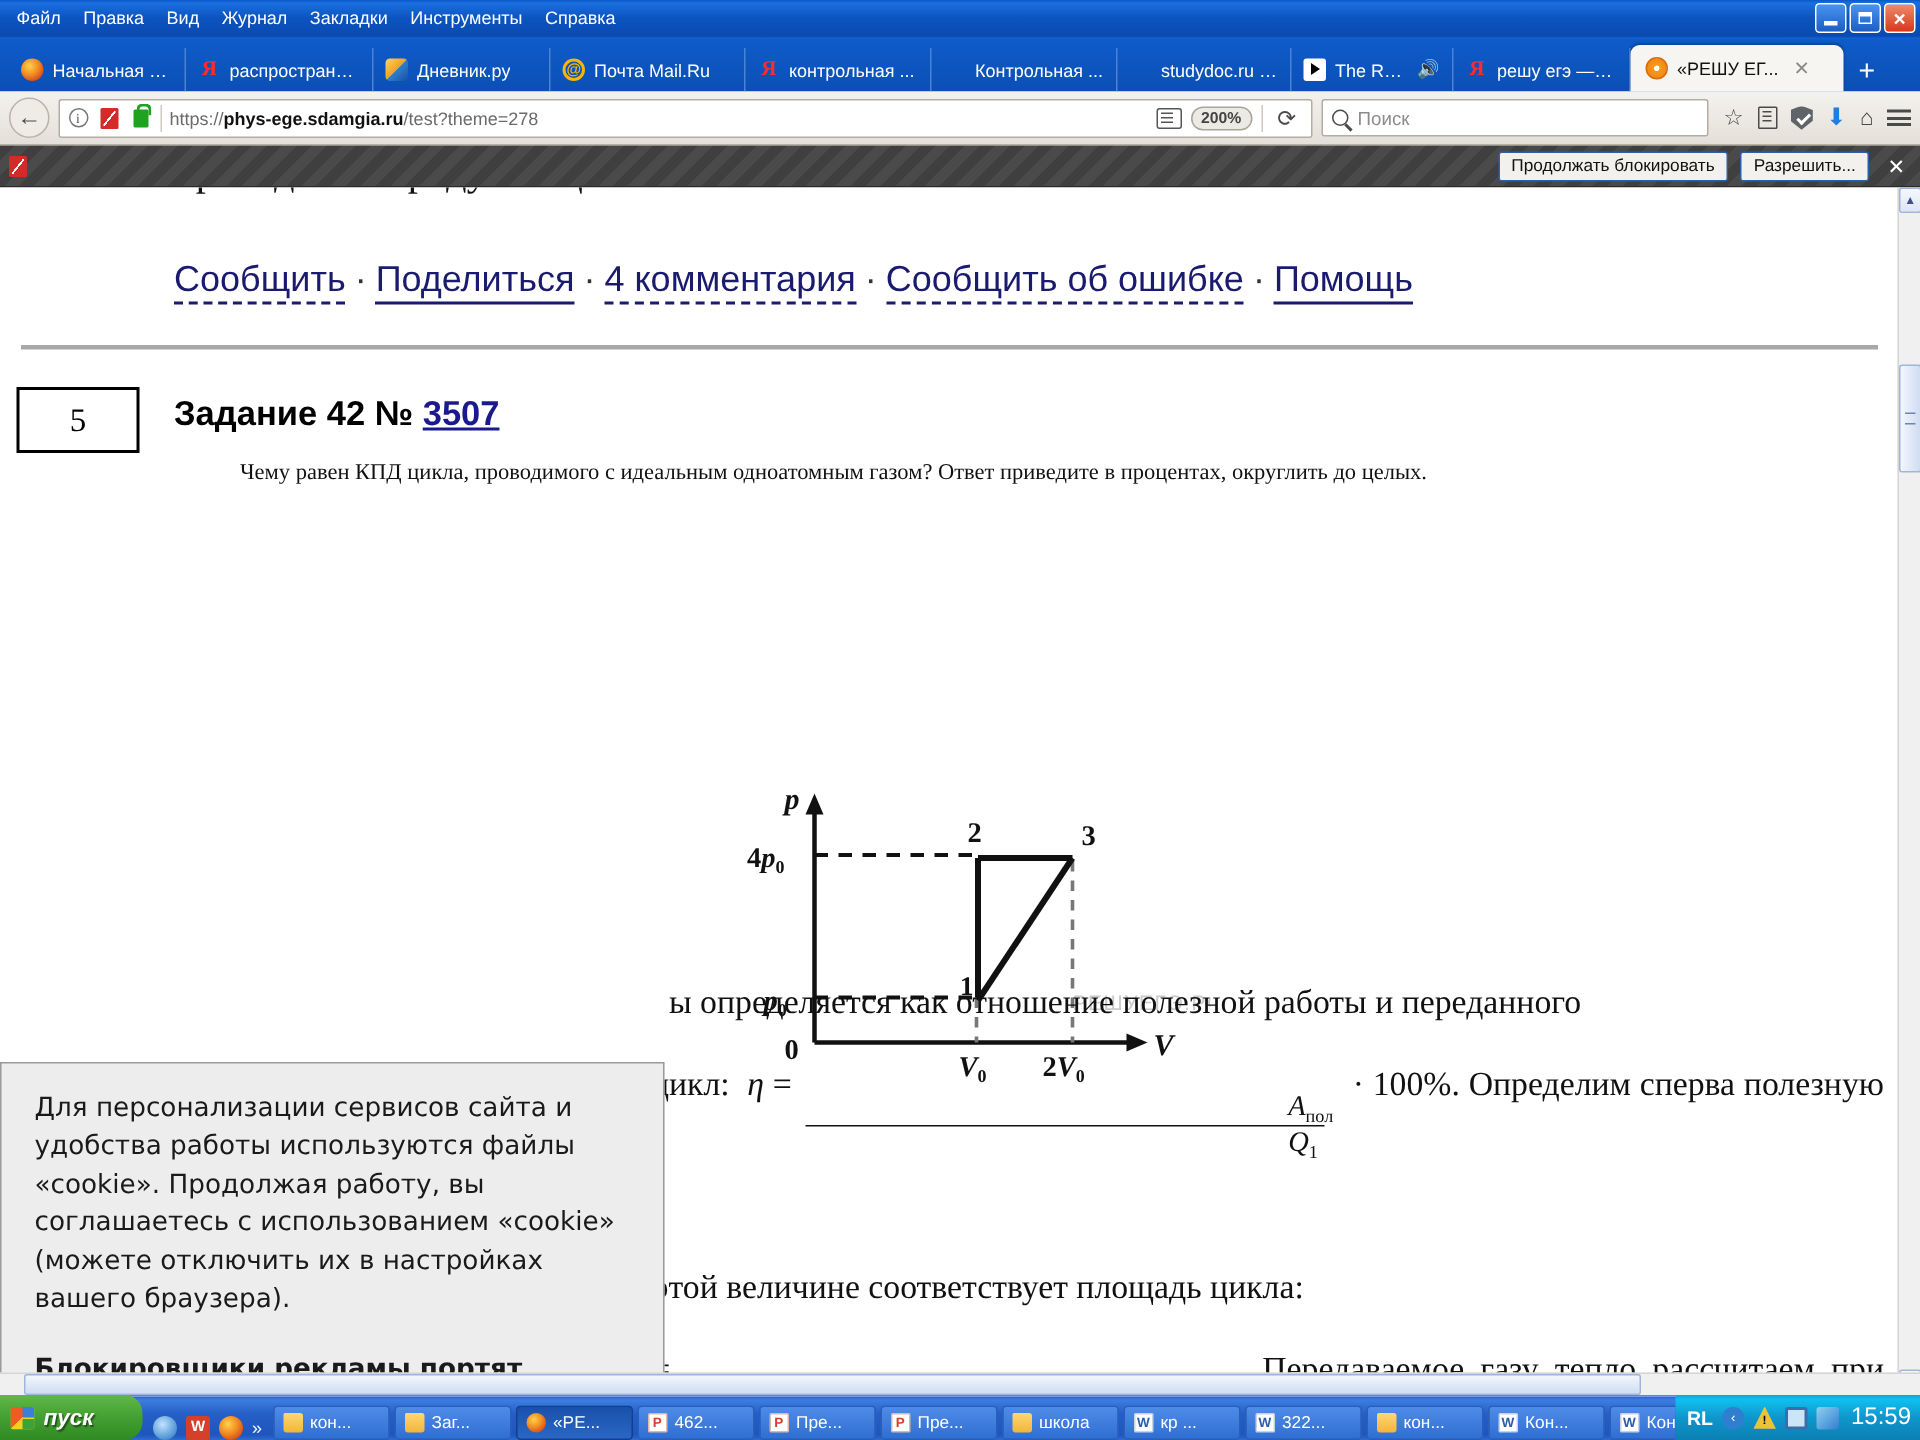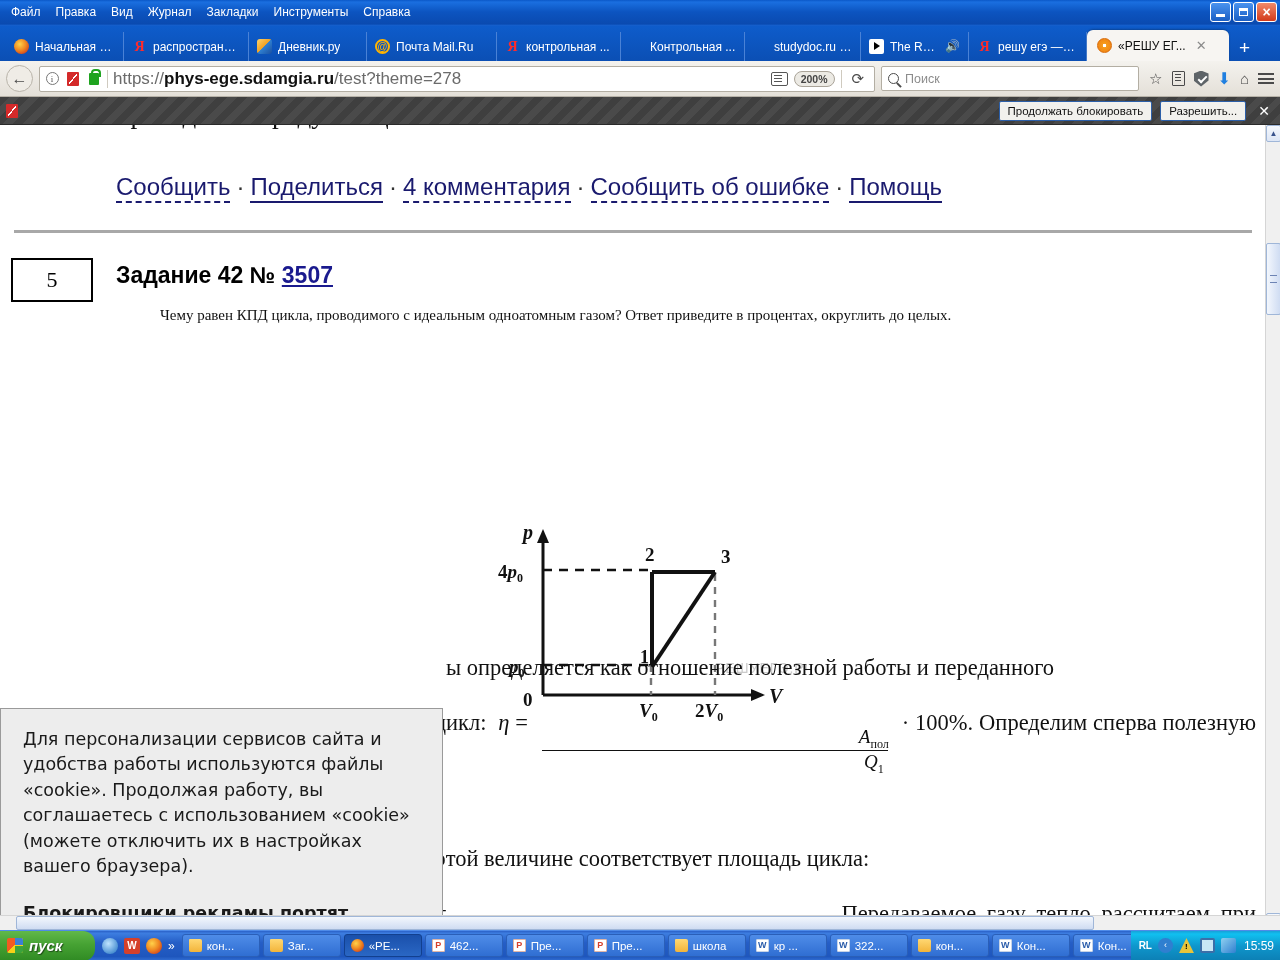--- a/index.html
+++ b/index.html
@@ -129,21 +129,21 @@
   .ico-flashblock::after{
     content:""; position:absolute; left:2px; top:2px; width:8px; height:10px;
     background: linear-gradient(to bottom right, transparent 45%, #ffffff 45%, #ffffff 55%, transparent 55%);
   }
   .ico-lock { width: 10px; height: 12px; background: #1fa31f; border-radius: 1px; position: relative; }
   .ico-lock::before {
     content: ""; position: absolute; left: 2px; top: -4px; width: 6px; height: 6px;
     border: 2px solid #1fa31f; border-bottom: none; border-radius: 4px 4px 0 0;
   }
   .url-sep { width: 1px; height: 18px; background: #cfcabf; }
-  .url-text { font-size: 17px; color: #6b6b6b; flex: 1; white-space: nowrap; overflow: hidden; }
+  .url-text { font-size: 12px; color: #6b6b6b; flex: 1; white-space: nowrap; overflow: hidden; }
   .url-text b { color: #111111; font-weight: bold; }
   .url-right { display: flex; align-items: center; gap: 6px; padding-right: 2px; }
   .reader-ico { width: 17px; height: 14px; border: 1.5px solid #555; border-radius: 2px; position: relative; }
   .reader-ico::after { content:""; position:absolute; left:2px; top:2px; width:8px; height:1.5px; background:#555; box-shadow: 0 3px 0 #555, 0 6px 0 #555; }
   .zoom-badge {
     font-size: 10.5px; font-weight: bold; color: #444;
     border: 1px solid #aaa499; border-radius: 9px; padding: 1px 6px; background: #eceae4;
   }
   .reload-btn { color: #4a4a4a; font-size: 15px; padding: 0 4px; }
   .searchbar {
@@ -225,21 +225,21 @@
 
   
   .diagram { position: absolute; left: 487px; top: 392px; width: 320px; height: 205px; }
 
   
   .soltext {
     position: absolute; left: 116px; top: 515px; width: 1140px;
     font-family: "Liberation Serif", serif; font-size: 22.5px; color: #111;
     line-height: 2.45; text-align: justify;
   }
-  .frac { display: inline-flex; flex-direction: column; align-items: center; vertical-align: -0.55em; margin: 0 3px; }
+  .frac { display: inline-flex; flex-direction: column; align-items: flex-start; vertical-align: -0.55em; margin: 0 3px; }
   .frac .num { font-size: 19px; line-height: 1; padding: 0 4px 1px 4px; }
   .frac .den { font-size: 19px; line-height: 1; padding: 1px 4px 0 4px; border-top: 1.5px solid #111; }
   .mi { font-style: italic; font-family: "Liberation Serif", serif; }
   .sub { font-size: 0.64em; vertical-align: sub; }
 
   
   .cookiebox {
     position: absolute; left: 0px; top: 583px; width: 443px; height: 332px;
     background: #ededed; border: 1px solid #9a9a9a;
     padding: 18px 22px 0 22px;
@@ -279,21 +279,21 @@
   .hs-thumb {
     position: absolute; left: 16px; top: 0; width: 1078px; height: 14px;
     background: linear-gradient(to bottom, #f3f7fd, #cfdcf2);
     border: 1px solid #9fb6d8; border-radius: 2px;
   }
 
   
   .taskbar {
     position: absolute; left: 0; bottom: 0; width: 1280px; height: 30px;
     background: linear-gradient(to bottom, #2a61c8 0%, #3d7de0 8%, #255ec6 40%, #1e56bd 88%, #2f6bd0 100%);
-    display: flex; align-items: center;
+    display: flex; align-items: flex-end;
     border-top: 1px solid #4f8be8;
   }
   .startbtn {
     width: 95px; height: 30px;
     background: linear-gradient(to bottom, #61b84a 0%, #46a233 45%, #2f8a23 100%);
     border-radius: 0 12px 12px 0;
     display: flex; align-items: center; gap: 6px; padding-left: 7px;
     color: #ffffff; font-size: 15px; font-style: italic; font-weight: bold;
     text-shadow: 1px 1px 1px rgba(0,0,0,.5);
   }
@@ -330,28 +330,28 @@
   .ico-folder { background: linear-gradient(to bottom, #ffd873, #f2b43a); border-radius: 1px 2px 2px 2px; }
   .ico-word { background: #ffffff; border: 1px solid #c6d3e6; position: relative; border-radius: 1px; }
   .ico-word::after { content:"W"; position:absolute; inset:0; color:#2a5caa; font-size:9px; text-align:center; line-height:11px; font-weight:bold; }
   .ico-ppt { background: #ffffff; border: 1px solid #e0b6a8; position: relative; border-radius: 1px; }
   .ico-ppt::after { content:"P"; position:absolute; inset:0; color:#d5402b; font-size:9px; text-align:center; line-height:11px; font-weight:bold;}
   .ico-ff-s { border-radius: 50%; background: radial-gradient(circle at 38% 34%, #ffd24a 0%, #f08a22 45%, #d3481b 80%); }
   .tray {
     display: flex; align-items: center; gap: 6px; height: 30px; padding: 0 6px 0 8px;
     background: linear-gradient(to bottom, #18a0d8 0%, #10c0f0 10%, #0f96cc 50%, #0c7fb4 100%);
   }
-  .tray-lang { color: #ffffff; font-size: 10px; font-weight: bold; }
+  .tray-lang { color: #ffffff; font-size: 13px; font-weight: bold; }
   .tray-ico { width: 15px; height: 15px; }
   .tr-arrow { border-radius: 50%; background: #2f7fd0; color: #fff; font-size: 9px; text-align: center; line-height: 15px; }
   .tr-shield { background: #e8c43a; position: relative; clip-path: polygon(50% 0,100% 100%,0 100%); }
   .tr-shield::after { content:"!"; position:absolute; left:6px; top:4px; color:#000; font-size:8px; font-weight:bold; }
   .tr-monitor { background: #c8e6f5; border: 2px solid #3b6ea8; border-radius: 2px; }
   .tr-net { background: linear-gradient(135deg, #8fd0f0, #2f7fd0); border-radius: 2px; }
-  .tray-time { color: #ffffff; font-size: 12px; padding-left: 2px; }
+  .tray-time { color: #ffffff; font-size: 16px; padding-left: 2px; }
 </style>
 </head>
 <body>
 
 <div class="screen">
 
   <div class="titlebar">
     <div class="menubar">
       <div class="menu-item"><span>Файл</span></div>
       <div class="menu-item"><span>Правка</span></div>

